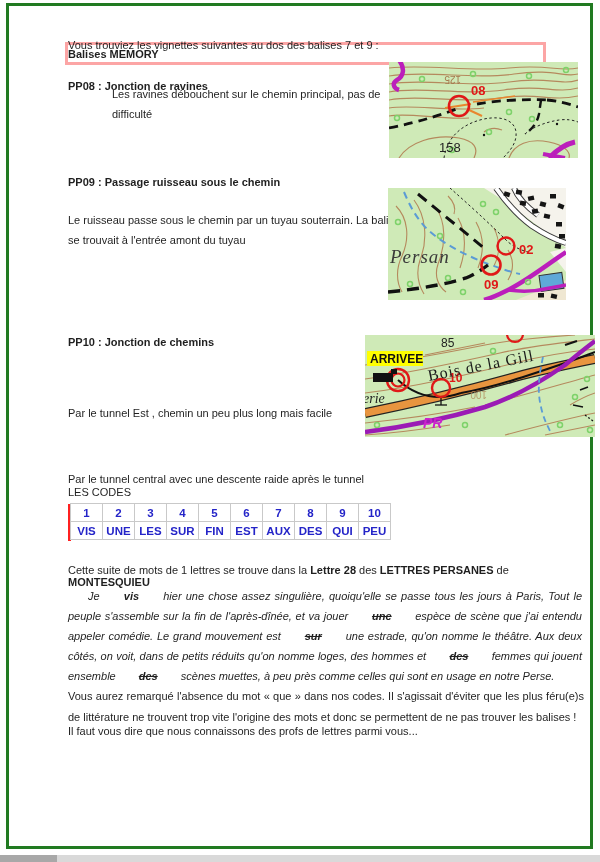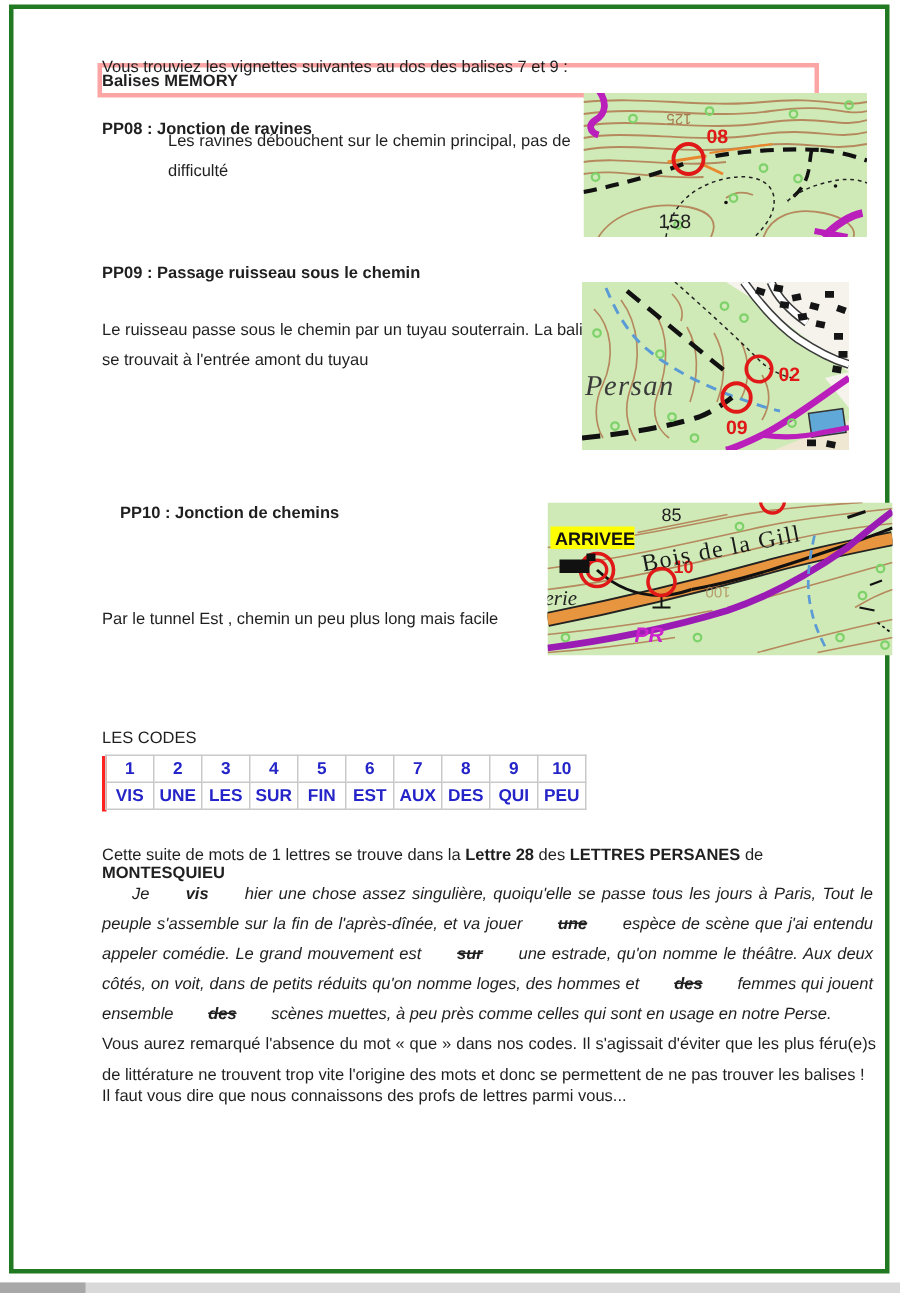--- a/index.html
+++ b/index.html
@@ -166,23 +166,24 @@
         <circle cx="108" cy="24" r="2.5"></circle>
   </g>
   <circle cx="118" cy="58" r="8.5" stroke="#e01818" stroke-width="2.4" fill="none"></circle>
   <circle cx="103" cy="77" r="9.5" stroke="#e01818" stroke-width="2.6" fill="none"></circle>
   <text x="131" y="66" font-size="13" class="map-label-red">02</text>
   <text x="96" y="101" font-size="13" class="map-label-red">09</text>
   <text x="2" y="75" font-size="19" font-style="italic" fill="#3a3a3a" letter-spacing="1" class="map-serif">Persan</text>
 </svg>
 </div>
 
-<div class="t h" style="left:80px;top:336px;">PP10 : Jonction de chemins</div>
+<div class="t h" style="left:68px;top:336px;">PP10 : Jonction de chemins</div>
 <div class="t lines3" style="left:68px;top:358px;width:300px;">
   <div>Par le tunnel Est , chemin un peu plus long mais facile</div>
+  <div>Par le tunnel central avec une descente raide après le tunnel</div>
 </div>
 
 <div class="map" style="left:365px;top:335px;">
 <svg width="230" height="102" viewBox="0 0 230 102">
   <rect x="0" y="0" width="230" height="102" fill="#cfeab7"></rect>
   <g stroke="#b5895d" stroke-width="1.1" fill="none">
     <path d="M0,30 C40,26 80,18 120,10 C150,4 180,2 210,0"></path>
     <path d="M0,44 C45,38 90,28 135,18 C165,11 195,8 230,4"></path>
     <path d="M0,58 C50,52 100,40 150,28 C180,20 210,16 230,14"></path>
     <path d="M0,88 C40,84 80,78 110,72"></path>

